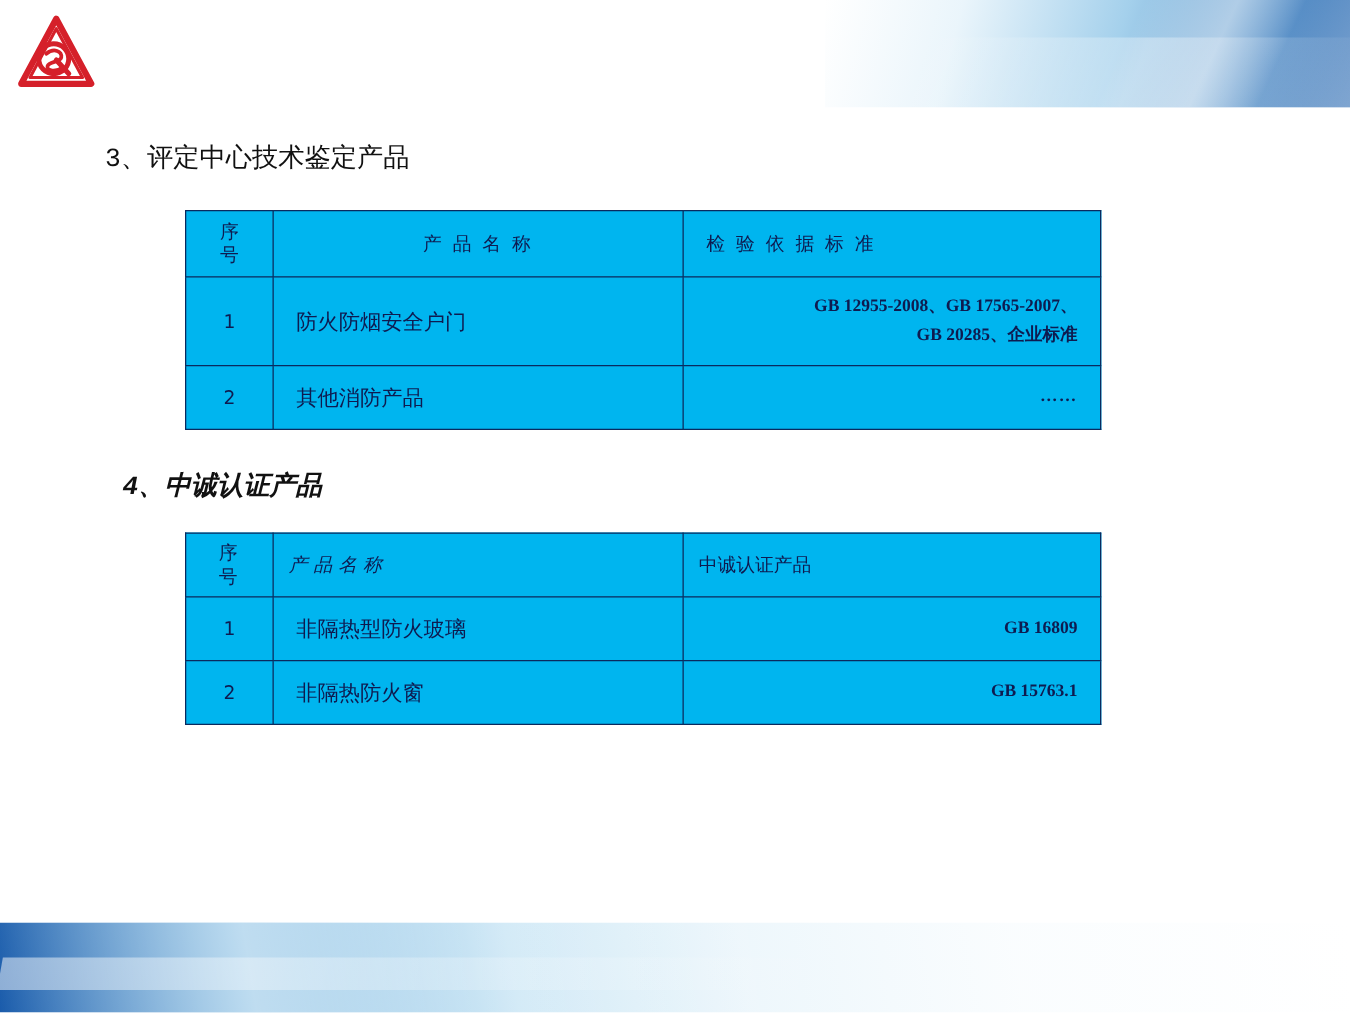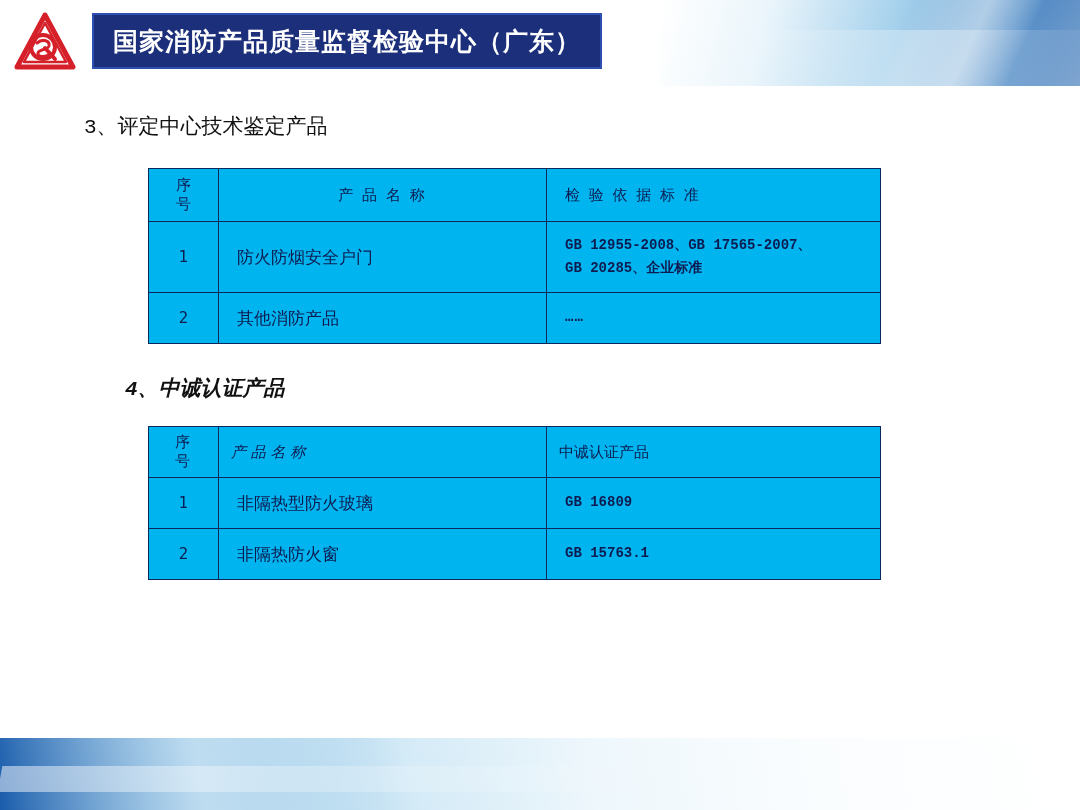--- a/index.html
+++ b/index.html
@@ -110,21 +110,20 @@
     position: absolute;
     left: 84px;
     top: 16px;
   }
   .heading-4 {
     position: absolute;
     left: 98px;
     top: 278px;
     font-style: italic;
     font-weight: bold;
-    margin-left: 27px;
   }
 
   table.data-table {
     position: absolute;
     border-collapse: collapse;
     background: #00b5ef;
     table-layout: fixed;
   }
   table.data-table td,
   table.data-table th {
@@ -142,24 +141,25 @@
     text-align: center;
     font-weight: normal;
     letter-spacing: 2px;
   }
   table.data-table td.idx {
     text-align: center;
     font-family: "DejaVu Sans", "Liberation Sans", sans-serif;
     font-size: 15px;
   }
   table.data-table td.std {
-    font-family: Liberation Mono, monospace;
+    font-family: Liberation Serif, serif;
     font-size: 14px;
     font-weight: bold;
     line-height: 1.65;
+    text-align: right;
   }
   table.data-table td.name {
     font-size: 17px;
   }
 
   
   #table-3 {
     left: 148px;
     top: 72px;
     width: 732px;
@@ -244,23 +244,20 @@
   <div class="logo">
     <svg width="62" height="62" viewBox="0 0 62 62" xmlns="http://www.w3.org/2000/svg">
       <polygon points="31,3 59,55 3,55" fill="#ffffff" stroke="#d5202a" stroke-width="5" stroke-linejoin="round"></polygon>
       <polygon points="31,11 52,50 10,50" fill="#ffffff" stroke="#d5202a" stroke-width="2.5" stroke-linejoin="round"></polygon>
       <circle cx="29" cy="35" r="12" fill="none" stroke="#d5202a" stroke-width="4"></circle>
       <path d="M31 36 L41 47" stroke="#d5202a" stroke-width="4" stroke-linecap="round"></path>
       <path d="M23 31 c6,-5 13,-2 12,3 c-1,4 -10,3 -11,7 c-1,4 7,5 12,1" fill="none" stroke="#d5202a" stroke-width="3" stroke-linecap="round"></path>
     </svg>
   </div>
 
-  <div class="title-plate">
-    <span class="title-text">国家消防产品质量监督检验中心（广东）</span>
-  </div>
 </div>
 
 <div class="content">
 
   <div class="section-heading heading-3">3、评定中心技术鉴定产品</div>
 
   <table class="data-table" id="table-3">
     <colgroup>
       <col class="c0">
         <col class="c1">

